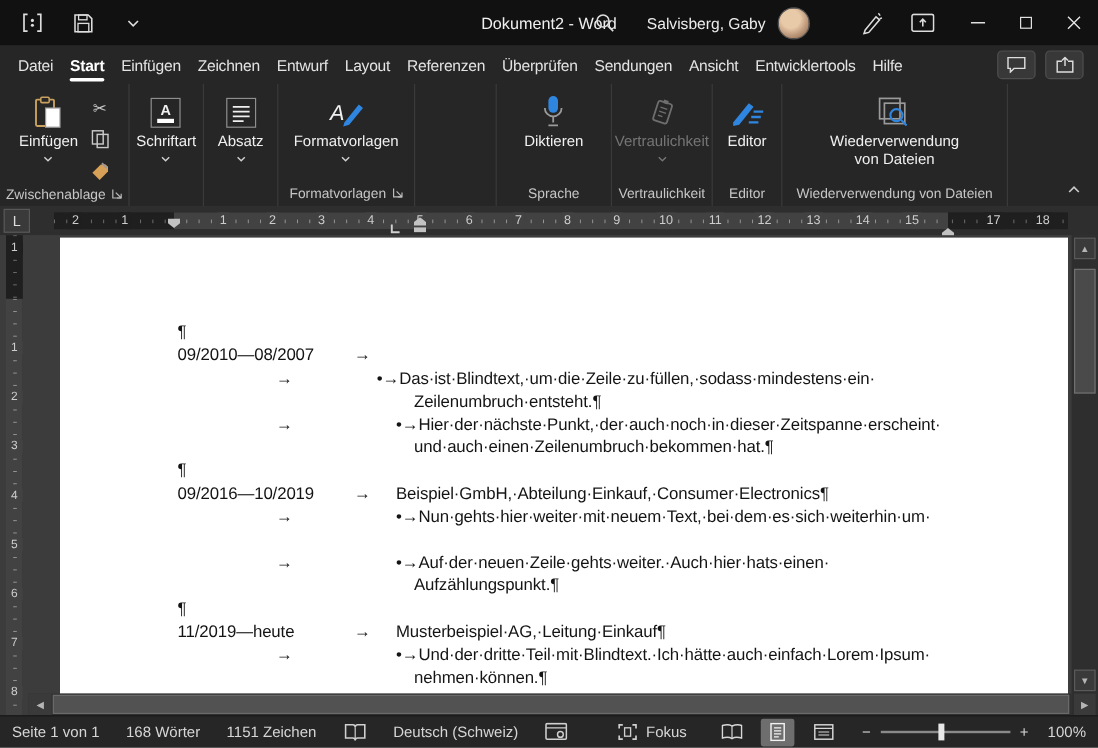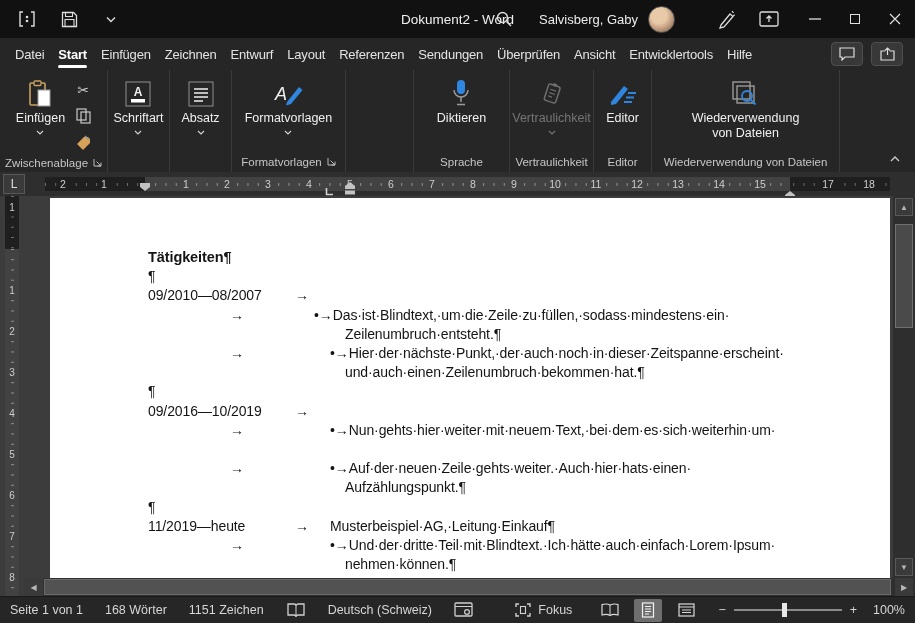--- a/index.html
+++ b/index.html
@@ -158,22 +158,22 @@
   </div>
 
   <div class="tabrow">
     <span class="rtab">Datei</span>
     <span class="rtab active">Start</span>
     <span class="rtab">Einfügen</span>
     <span class="rtab">Zeichnen</span>
     <span class="rtab">Entwurf</span>
     <span class="rtab">Layout</span>
     <span class="rtab">Referenzen</span>
+    <span class="rtab">Überprüfen</span>
     <span class="rtab">Sendungen</span>
-    <span class="rtab">Überprüfen</span>
     <span class="rtab">Ansicht</span>
     <span class="rtab">Entwicklertools</span>
     <span class="rtab">Hilfe</span>
     <span class="tabrow-right">
       <span class="chip">
         <svg width="16" height="14" viewBox="0 0 16 14">
             <path d="M1 1h14v9H6l-3 3v-3H1z" fill="none" stroke="#ddd" stroke-width="1.2"></path>
           </svg>
       </span>
       <span class="chip">
@@ -451,23 +451,20 @@
       <span class="vnum" style="top:135px">2</span>
       <span class="vnum" style="top:176px">3</span>
       <span class="vnum" style="top:217px">4</span>
       <span class="vnum" style="top:258px">5</span>
       <span class="vnum" style="top:299px">6</span>
       <span class="vnum" style="top:340px">7</span>
       <span class="vnum" style="top:381px">8</span>
     </div>
 
     <div class="page">
-      <div class="dl" style="top:50px">
-          <span class="seg b" style="left:0">Tätigkeiten¶</span>
-        </div>
       <div class="dl" style="top:69px">
           <span class="seg" style="left:0">¶</span>
         </div>
       <div class="dl" style="top:88px">
         <span class="seg" style="left:0">09/2010—08/2007</span>
         <span class="seg" style="left:147px">→</span>
       </div>
       <div class="dl" style="top:108px">
         <span class="seg" style="left:82px">→</span>
         <span class="seg" style="left:166px">•→Das·ist·Blindtext,·um·die·Zeile·zu·füllen,·sodass·mindestens·ein·</span>
@@ -481,20 +478,21 @@
       </div>
       <div class="dl" style="top:165px">
           <span class="seg" style="left:197px">und·auch·einen·Zeilenumbruch·bekommen·hat.¶</span>
         </div>
       <div class="dl" style="top:184px">
           <span class="seg" style="left:0">¶</span>
         </div>
       <div class="dl" style="top:204px">
         <span class="seg" style="left:0">09/2016—10/2019</span>
         <span class="seg" style="left:147px">→</span>
+        <span class="seg" style="left:182px">Beispiel·GmbH,·Abteilung·Einkauf,·Consumer·Electronics¶</span>
       </div>
       <div class="dl" style="top:223px">
         <span class="seg" style="left:82px">→</span>
         <span class="seg" style="left:182px">•→Nun·gehts·hier·weiter·mit·neuem·Text,·bei·dem·es·sich·weiterhin·um·</span>
       </div>
       <div class="dl" style="top:261px">
         <span class="seg" style="left:82px">→</span>
         <span class="seg" style="left:182px">•→Auf·der·neuen·Zeile·gehts·weiter.·Auch·hier·hats·einen·</span>
       </div>
       <div class="dl" style="top:280px">

